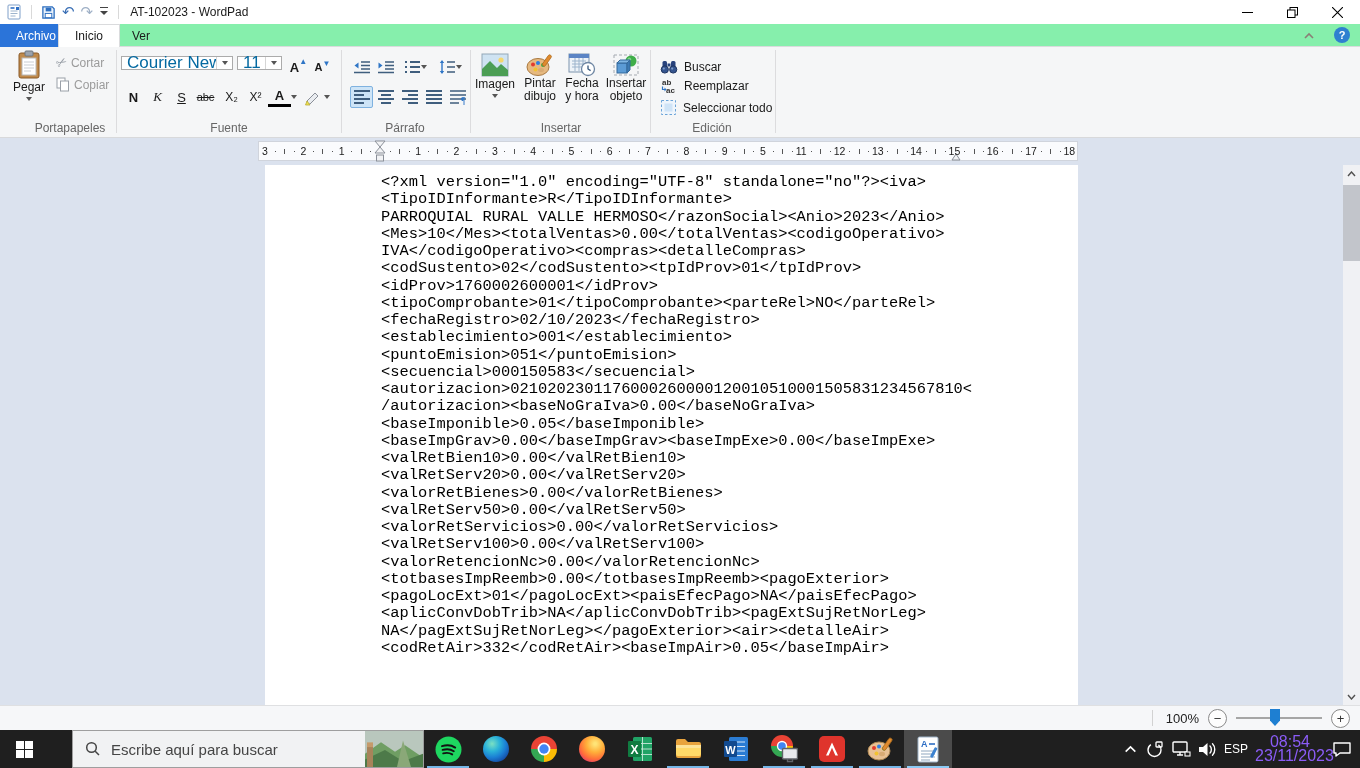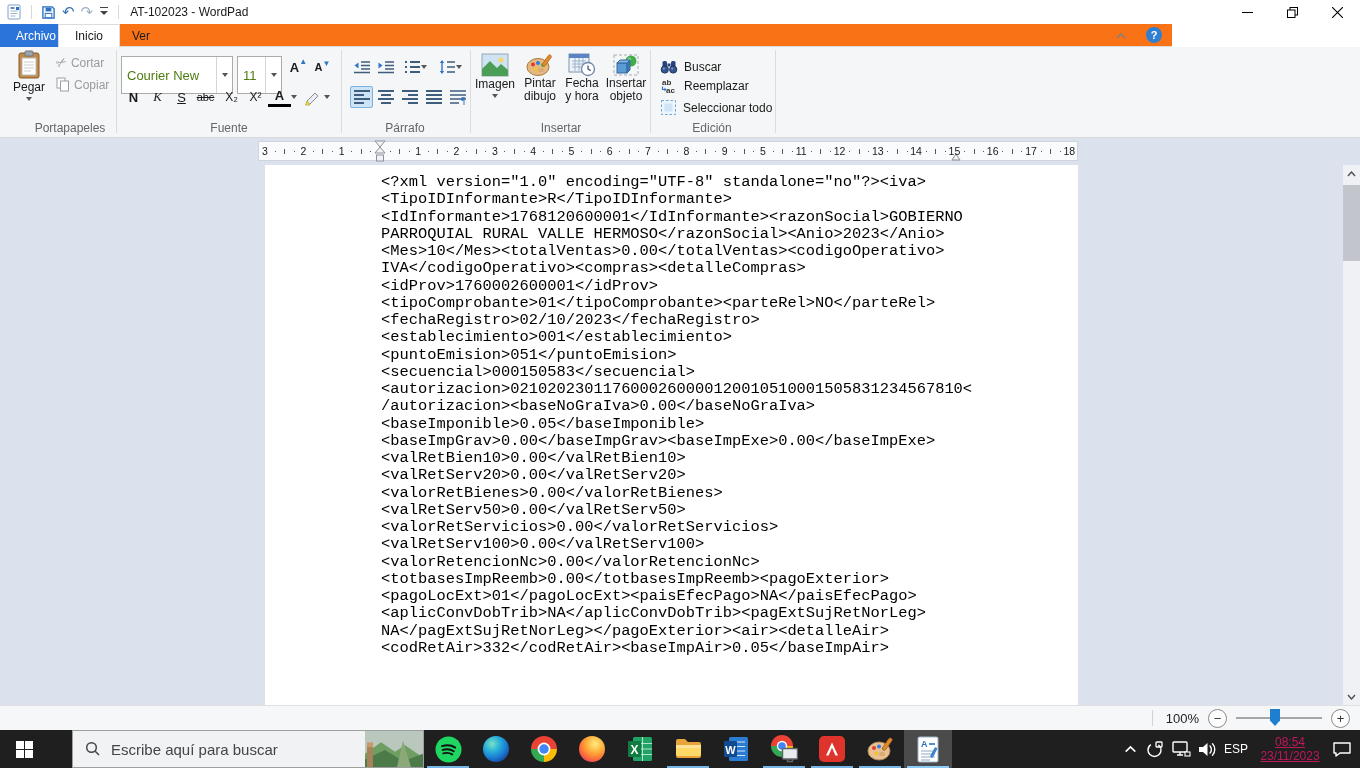--- a/index.html
+++ b/index.html
@@ -13,36 +13,36 @@
   .title-text{font-size:12px;color:#1a1a1a;margin-left:8px;white-space:nowrap;}
   .winbtns{position:absolute;right:0;top:0;height:24px;display:flex;}
   .winbtn{width:45px;height:24px;display:flex;align-items:center;justify-content:center;}
   .undo-ic{color:#3a6fb5;font-size:15px;line-height:14px;}
   .redo-ic{color:#9fb0c6;font-size:15px;line-height:14px;}
   .qat-drop{width:10px;height:10px;position:relative;}
   .qat-drop:before{content:"";position:absolute;left:1px;top:0;width:8px;height:1px;background:#444;}
   .qat-drop:after{content:"";position:absolute;left:1px;top:4px;border-left:4px solid transparent;border-right:4px solid transparent;border-top:4px solid #444;}
 
   
-  .tabsrow{position:absolute;left:0;top:24px;width:1172px;height:23px;background:#f97316;border-bottom:1px solid #dadbdd;box-sizing:border-box;}
+  .tabsrow{position:absolute;left:0;top:24px;width:1360px;height:23px;background:#86efac;border-bottom:1px solid #dadbdd;box-sizing:border-box;}
   .tab{position:absolute;top:0;height:23px;display:flex;align-items:center;justify-content:center;font-size:12px;color:#1a1a1a;padding:0 16px;}
   .tab-archivo{left:0;background:#2b74d9;color:#fff;}
   .tab-inicio{left:58px;background:#fff;border:1px solid #dadbdd;border-bottom:none;box-sizing:border-box;}
   .tab-ver{left:116px;}
   .ribbon-collapse{position:absolute;right:44px;top:5px;width:14px;height:14px;}
   .help-circle{position:absolute;right:10px;top:3px;width:16px;height:16px;border-radius:50%;background:#2f80d0;color:#fff;font-size:11px;font-weight:bold;display:flex;align-items:center;justify-content:center;}
 
   
   .ribbon{position:absolute;left:0;top:47px;width:1360px;height:91px;background:#f5f6f7;border-bottom:1px solid #d8d9db;box-sizing:border-box;}
   .gsep{position:absolute;top:3px;bottom:4px;width:1px;background:#dcdcde;}
   .glabel{position:absolute;bottom:2px;font-size:12px;color:#666;text-align:center;}
   .bigbtn{position:absolute;display:flex;flex-direction:column;align-items:center;font-size:12px;color:#1a1a1a;}
   .smallbtn{position:absolute;display:flex;align-items:center;gap:4px;font-size:12px;}
   .disabled{color:#9b9b9b;}
-  .combo{position:absolute;background:#fff;border:1px solid #ababab;box-sizing:border-box;height:38px;display:flex;align-items:center;font-size:13px;color:#4d7c0f;}
+  .combo{position:absolute;background:#fff;border:1px solid #ababab;box-sizing:border-box;height:14px;display:flex;align-items:center;font-size:17px;color:#0369a1;}
   .combo .cval{flex:1;padding-left:5px;white-space:nowrap;overflow:hidden;}
   .combo .cbtn{width:15px;height:100%;border-left:1px solid #d5d5d5;display:flex;align-items:center;justify-content:center;}
   .darr{width:0;height:0;border-left:3.5px solid transparent;border-right:3.5px solid transparent;border-top:4px solid #555;}
   .fmtbtn{position:absolute;width:23px;height:22px;display:flex;align-items:center;justify-content:center;font-size:13px;color:#1a1a1a;}
   .selbtn{background:#cde4f7;border:1px solid #7fb2e0;border-radius:2px;box-sizing:border-box;}
   .ed-item{position:absolute;display:flex;align-items:center;gap:6px;font-size:12px;color:#1a1a1a;}
 
   
   .rulerrow{position:absolute;left:0;top:138px;width:1360px;height:27px;background:#dbe2ee;}
   .ruler-strip{position:absolute;left:258px;top:3px;width:820px;height:20px;background:#fafbfd;border:1px solid #d0d4dc;box-sizing:border-box;}
@@ -73,21 +73,21 @@
   .taskbar{position:absolute;left:0;top:730px;width:1360px;height:38px;background:#1f1f1f;display:flex;align-items:stretch;}
   .startbtn{width:48px;display:flex;align-items:center;justify-content:center;}
   .searchbox{width:352px;background:#f1f2f3;border:1px solid #9e9e9e;box-sizing:border-box;display:flex;align-items:center;position:relative;overflow:hidden;margin-left:24px;}
   .searchtext{font-size:15px;color:#454545;margin-left:10px;white-space:nowrap;}
   .search-img{position:absolute;right:0;top:0;height:100%;width:58px;}
   .appcell{width:48px;display:flex;align-items:center;justify-content:center;position:relative;}
   .appcell.active{background:#4b4b4b;}
   .runline{position:absolute;left:3px;right:3px;bottom:0;height:2px;background:#75b6e7;}
   .tray{position:absolute;right:0;top:730px;height:38px;display:flex;align-items:center;gap:7px;padding-right:8px;}
   .traytext{color:#fff;font-size:12px;}
-  .clockblock{color:#be185d;font-size:12px;text-align:center;line-height:14px;width:70px;text-decoration:underline;}
+  .clockblock{color:#8b5cf6;font-size:16px;text-align:center;line-height:14px;width:70px;}
   .edge-ic{display:block;width:26px;height:26px;border-radius:50%;background:radial-gradient(circle at 35% 30%,#7ae0c3 0%,#2bb3d8 30%,#1b7fd4 55%,#1446a0 82%,#0d2f73 100%);}
   .ffx-ic{display:block;width:26px;height:26px;border-radius:50%;background:radial-gradient(circle at 62% 30%,#ffe477 5%,#ffb03a 35%,#ff7139 62%,#e3366b 86%,#b5007f 100%);}
   .acro-ic{display:flex;width:26px;height:26px;border-radius:5px;background:#df342c;align-items:center;justify-content:center;}
 </style>
 </head>
 <body>
 
 <div class="screen">
 
   <div class="titlebar">
@@ -429,24 +429,24 @@
         <i class="rdot" style="left: 800.7px;"></i>
         <span class="rnum" style="left: 810.3px;">18</span>
       </div>
   </div>
 
   <div class="docarea">
     <div class="page">
       <div class="doc-text" id="doc-lines">
           <div class="doc-line">&lt;?xml version="1.0" encoding="UTF-8" standalone="no"?&gt;&lt;iva&gt;</div>
           <div class="doc-line">&lt;TipoIDInformante&gt;R&lt;/TipoIDInformante&gt;</div>
-          <div class="doc-line">&lt;IdInformante&gt;1768120600001&lt;/IdInformante&gt;&lt;razonSocial&gt;GOBIERNO</div>
           <div class="doc-line">PARROQUIAL RURAL VALLE HERMOSO&lt;/razonSocial&gt;&lt;Anio&gt;2023&lt;/Anio&gt;</div>
           <div class="doc-line">&lt;Mes&gt;10&lt;/Mes&gt;&lt;totalVentas&gt;0.00&lt;/totalVentas&gt;&lt;codigoOperativo&gt;</div>
           <div class="doc-line">IVA&lt;/codigoOperativo&gt;&lt;compras&gt;&lt;detalleCompras&gt;</div>
+          <div class="doc-line">&lt;codSustento&gt;02&lt;/codSustento&gt;&lt;tpIdProv&gt;01&lt;/tpIdProv&gt;</div>
           <div class="doc-line">&lt;idProv&gt;1760002600001&lt;/idProv&gt;</div>
           <div class="doc-line">&lt;tipoComprobante&gt;01&lt;/tipoComprobante&gt;&lt;parteRel&gt;NO&lt;/parteRel&gt;</div>
           <div class="doc-line">&lt;fechaRegistro&gt;02/10/2023&lt;/fechaRegistro&gt;</div>
           <div class="doc-line">&lt;establecimiento&gt;001&lt;/establecimiento&gt;</div>
           <div class="doc-line">&lt;puntoEmision&gt;051&lt;/puntoEmision&gt;</div>
           <div class="doc-line">&lt;secuencial&gt;000150583&lt;/secuencial&gt;</div>
           <div class="doc-line">&lt;autorizacion&gt;0210202301176000260000120010510001505831234567810&lt;</div>
           <div class="doc-line">/autorizacion&gt;&lt;baseNoGraIva&gt;0.00&lt;/baseNoGraIva&gt;</div>
           <div class="doc-line">&lt;baseImponible&gt;0.05&lt;/baseImponible&gt;</div>
           <div class="doc-line">&lt;baseImpGrav&gt;0.00&lt;/baseImpGrav&gt;&lt;baseImpExe&gt;0.00&lt;/baseImpExe&gt;</div>

